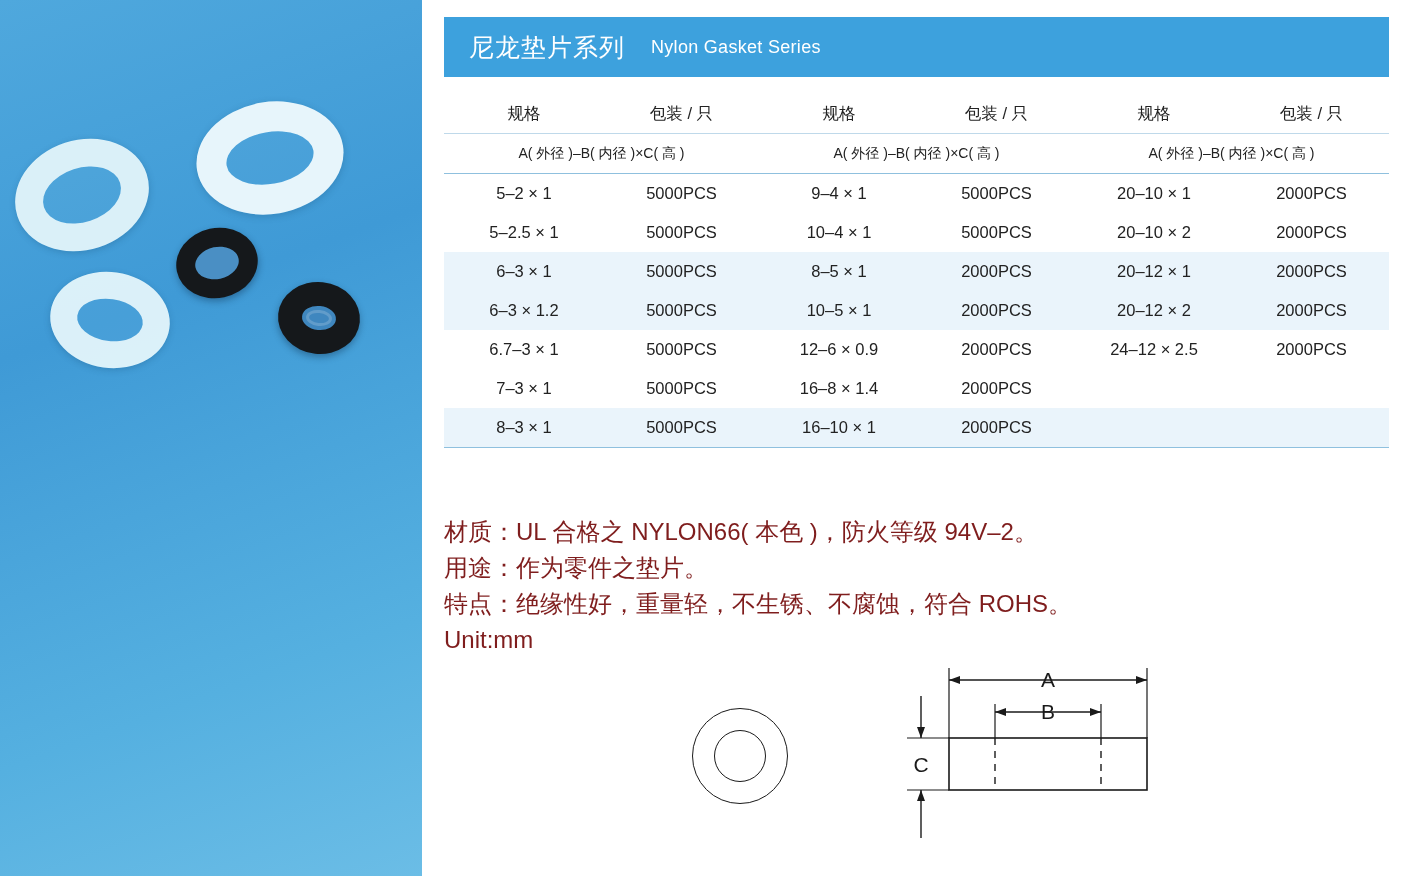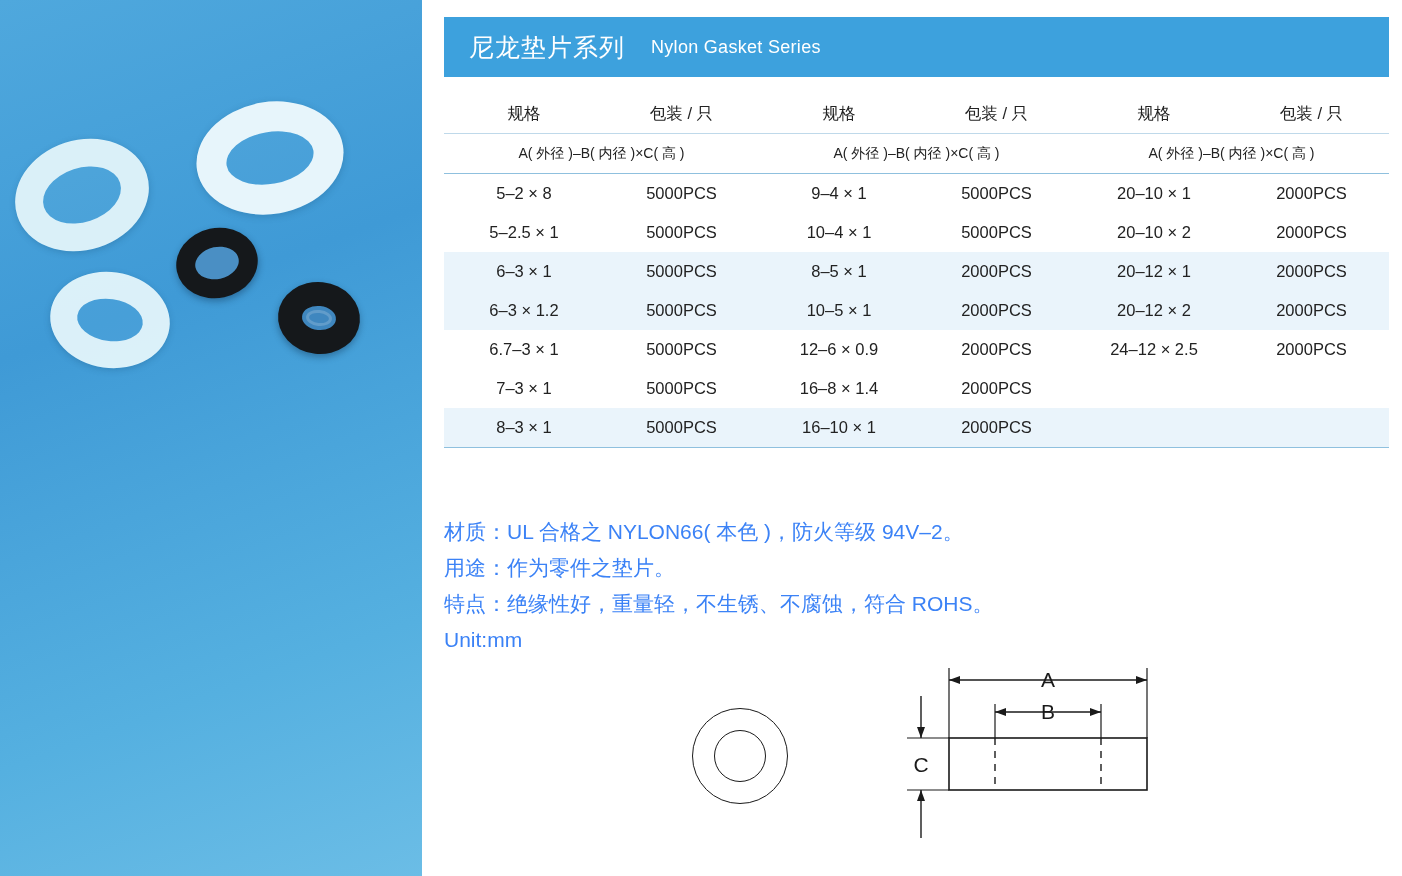--- a/index.html
+++ b/index.html
@@ -135,22 +135,22 @@
     background: #eaf4fb;
   }
   #spec-table tbody tr:last-child td {
     border-bottom: 1px solid #8fc0de;
   }
   
   #notes {
     position: absolute;
     left: 22px; top: 514px;
     width: 945px;
-    font-size: 21px;
-    color: #3b82f6;
+    font-size: 24px;
+    color: #7f1d1d;
     line-height: 36px;
   }
   
   #diagram {
     position: absolute;
     left: 22px; top: 660px;
     width: 945px; height: 210px;
   }
   .circ-outer {
     position: absolute;
@@ -206,21 +206,21 @@
         <th>包装 / 只</th>
       </tr>
       <tr class="head2">
         <th colspan="2">A( 外径 )–B( 内径 )×C( 高 )</th>
         <th colspan="2">A( 外径 )–B( 内径 )×C( 高 )</th>
         <th colspan="2">A( 外径 )–B( 内径 )×C( 高 )</th>
       </tr>
     </thead>
     <tbody id="spec-body">
         <tr>
-          <td>5–2 × 8</td>
+          <td>5–2 × 1</td>
           <td>5000PCS</td>
           <td>9–4 × 1</td>
           <td>5000PCS</td>
           <td>20–10 × 1</td>
           <td>2000PCS</td>
         </tr>
         <tr>
           <td>5–2.5 × 1</td>
           <td>5000PCS</td>
           <td>10–4 × 1</td>

